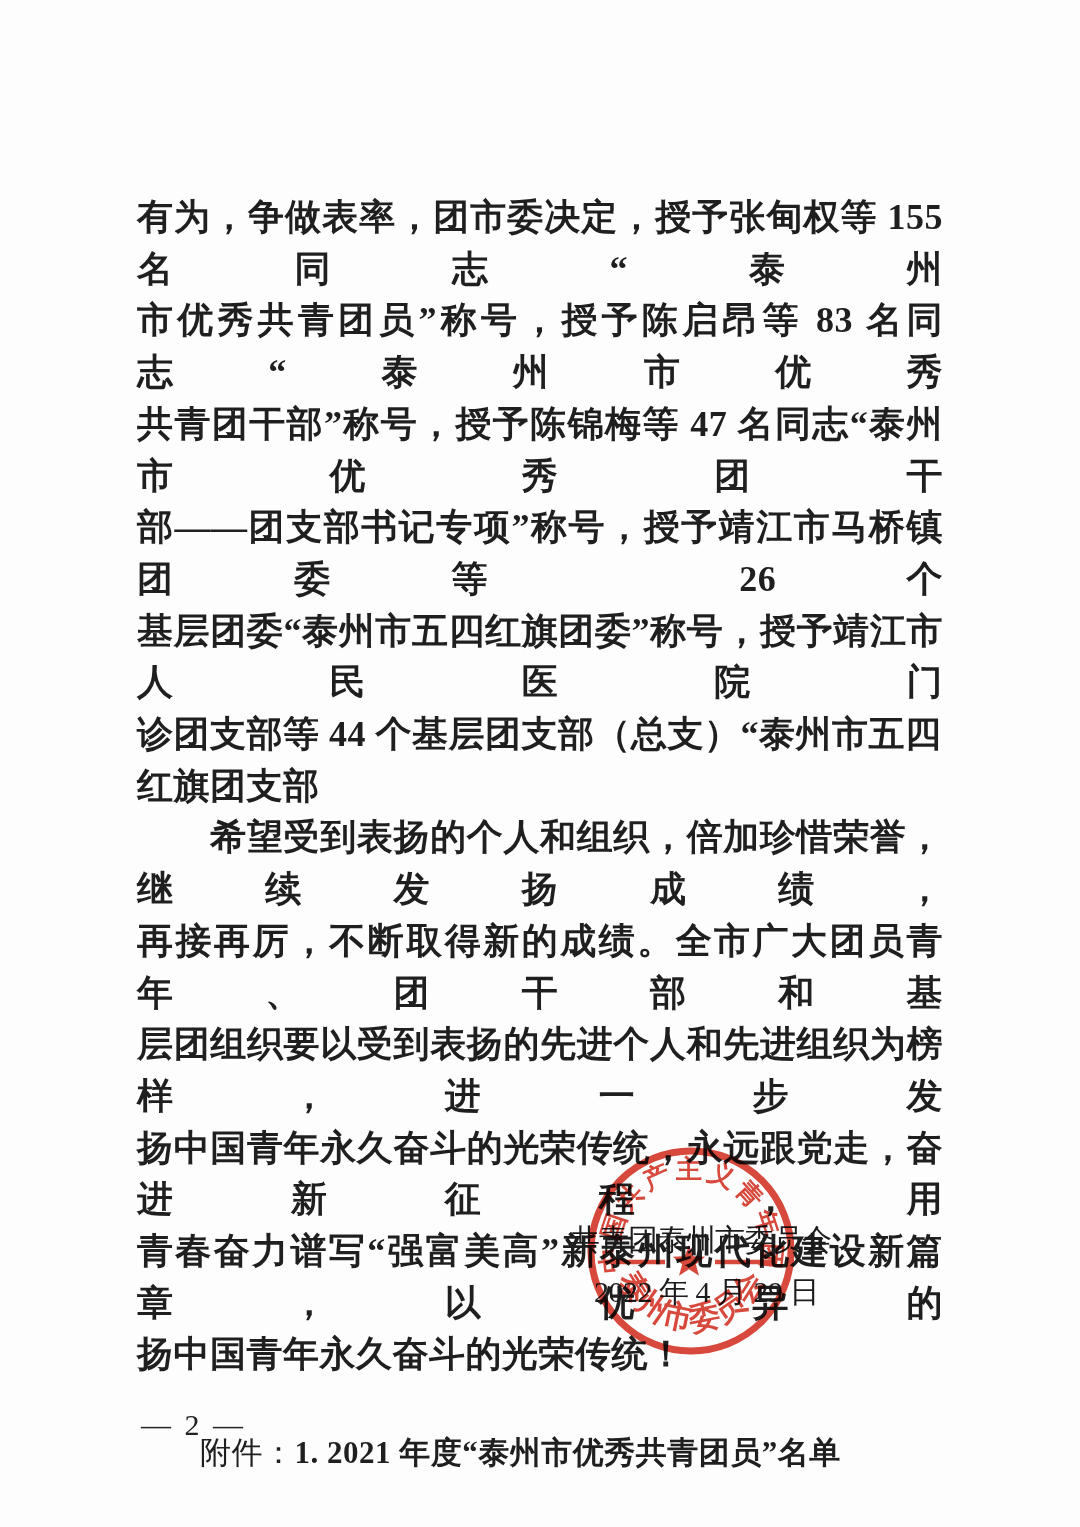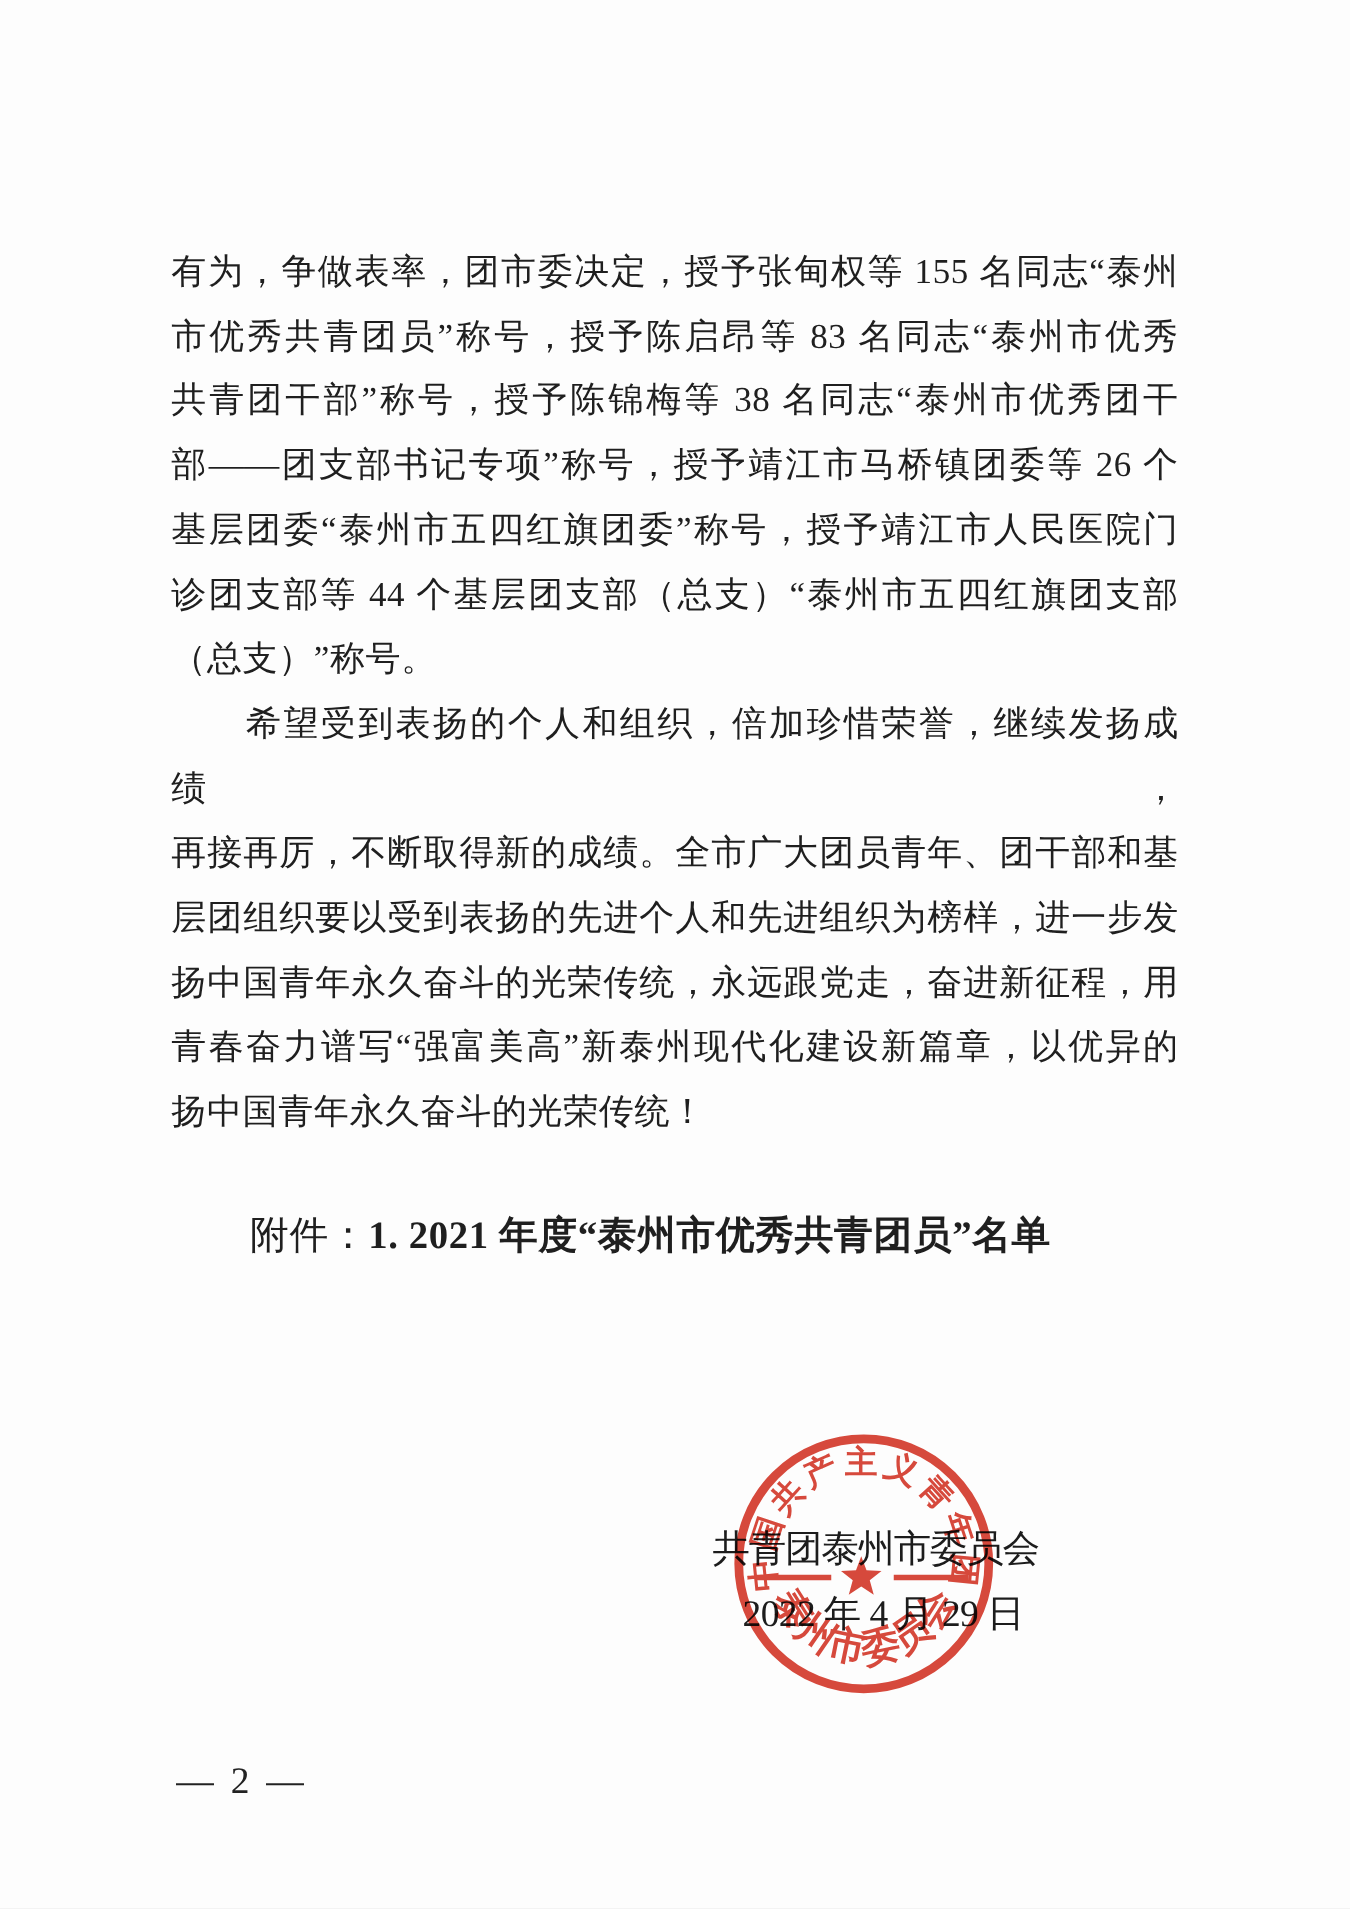--- a/index.html
+++ b/index.html
@@ -14,26 +14,27 @@
     color: #1f1f1f;
   }
   .content {
     position: absolute;
     left: 137px;
     top: 192px;
     width: 806px;
   }
   .para { margin: 0; padding: 0; }
   .bodyline {
-    font-size: 28px;
+    font-size: 36px;
     line-height: 51.7px;
     text-align: justify;
     text-align-last: justify;
     white-space: pre-wrap;
     letter-spacing: 0.5px;
+    font-weight: bold;
   }
   .para .bodyline:last-child {
     text-align: left;
     text-align-last: left;
   }
   .attachment {
     margin-top: 46px;
     font-size: 31px;
     line-height: 51.7px;
   }
@@ -85,25 +86,24 @@
 </head>
 <body>
 
 <div class="page">
 
   <div class="content">
 
     <div class="para">
         <div class="bodyline">有为，争做表率，团市委决定，授予张甸权等 155 名同志“泰州</div>
         <div class="bodyline">市优秀共青团员”称号，授予陈启昂等 83 名同志“泰州市优秀</div>
-        <div class="bodyline">共青团干部”称号，授予陈锦梅等 38 名同志“泰州市优秀团干</div>
+        <div class="bodyline">共青团干部”称号，授予陈锦梅等 47 名同志“泰州市优秀团干</div>
         <div class="bodyline">部——团支部书记专项”称号，授予靖江市马桥镇团委等 26 个</div>
         <div class="bodyline">基层团委“泰州市五四红旗团委”称号，授予靖江市人民医院门</div>
         <div class="bodyline">诊团支部等 44 个基层团支部（总支）“泰州市五四红旗团支部</div>
-        <div class="bodyline">（总支）”称号。</div>
       </div>
 
     <div class="para">
         <div class="bodyline">　　希望受到表扬的个人和组织，倍加珍惜荣誉，继续发扬成绩，</div>
         <div class="bodyline">再接再厉，不断取得新的成绩。全市广大团员青年、团干部和基</div>
         <div class="bodyline">层团组织要以受到表扬的先进个人和先进组织为榜样，进一步发</div>
         <div class="bodyline">扬中国青年永久奋斗的光荣传统，永远跟党走，奋进新征程，用</div>
         <div class="bodyline">青春奋力谱写“强富美高”新泰州现代化建设新篇章，以优异的</div>
         <div class="bodyline">扬中国青年永久奋斗的光荣传统！</div>
       </div>

